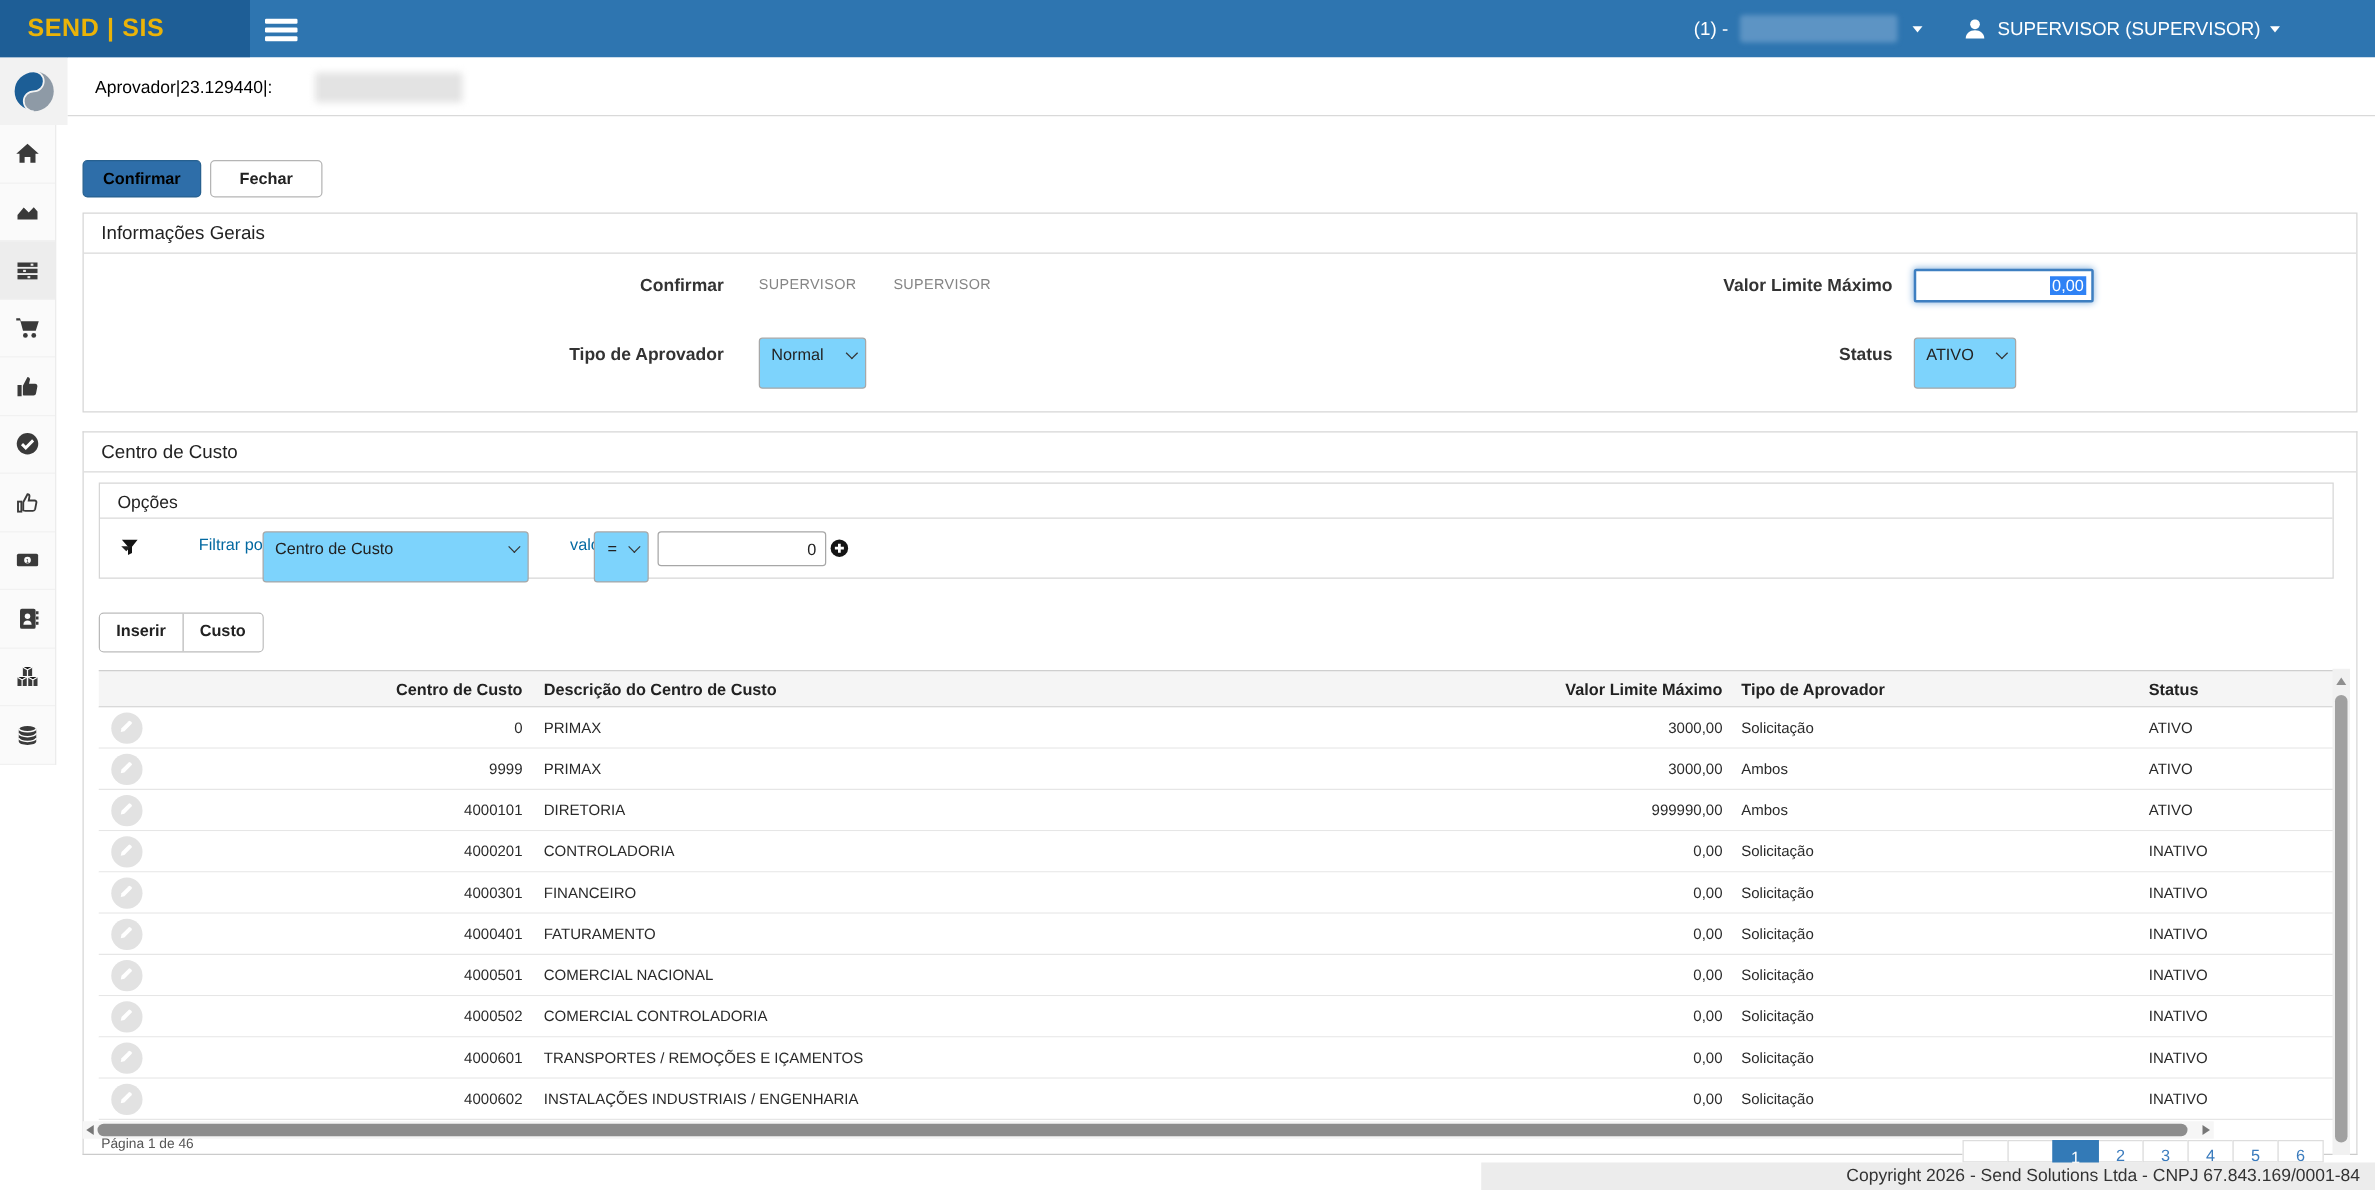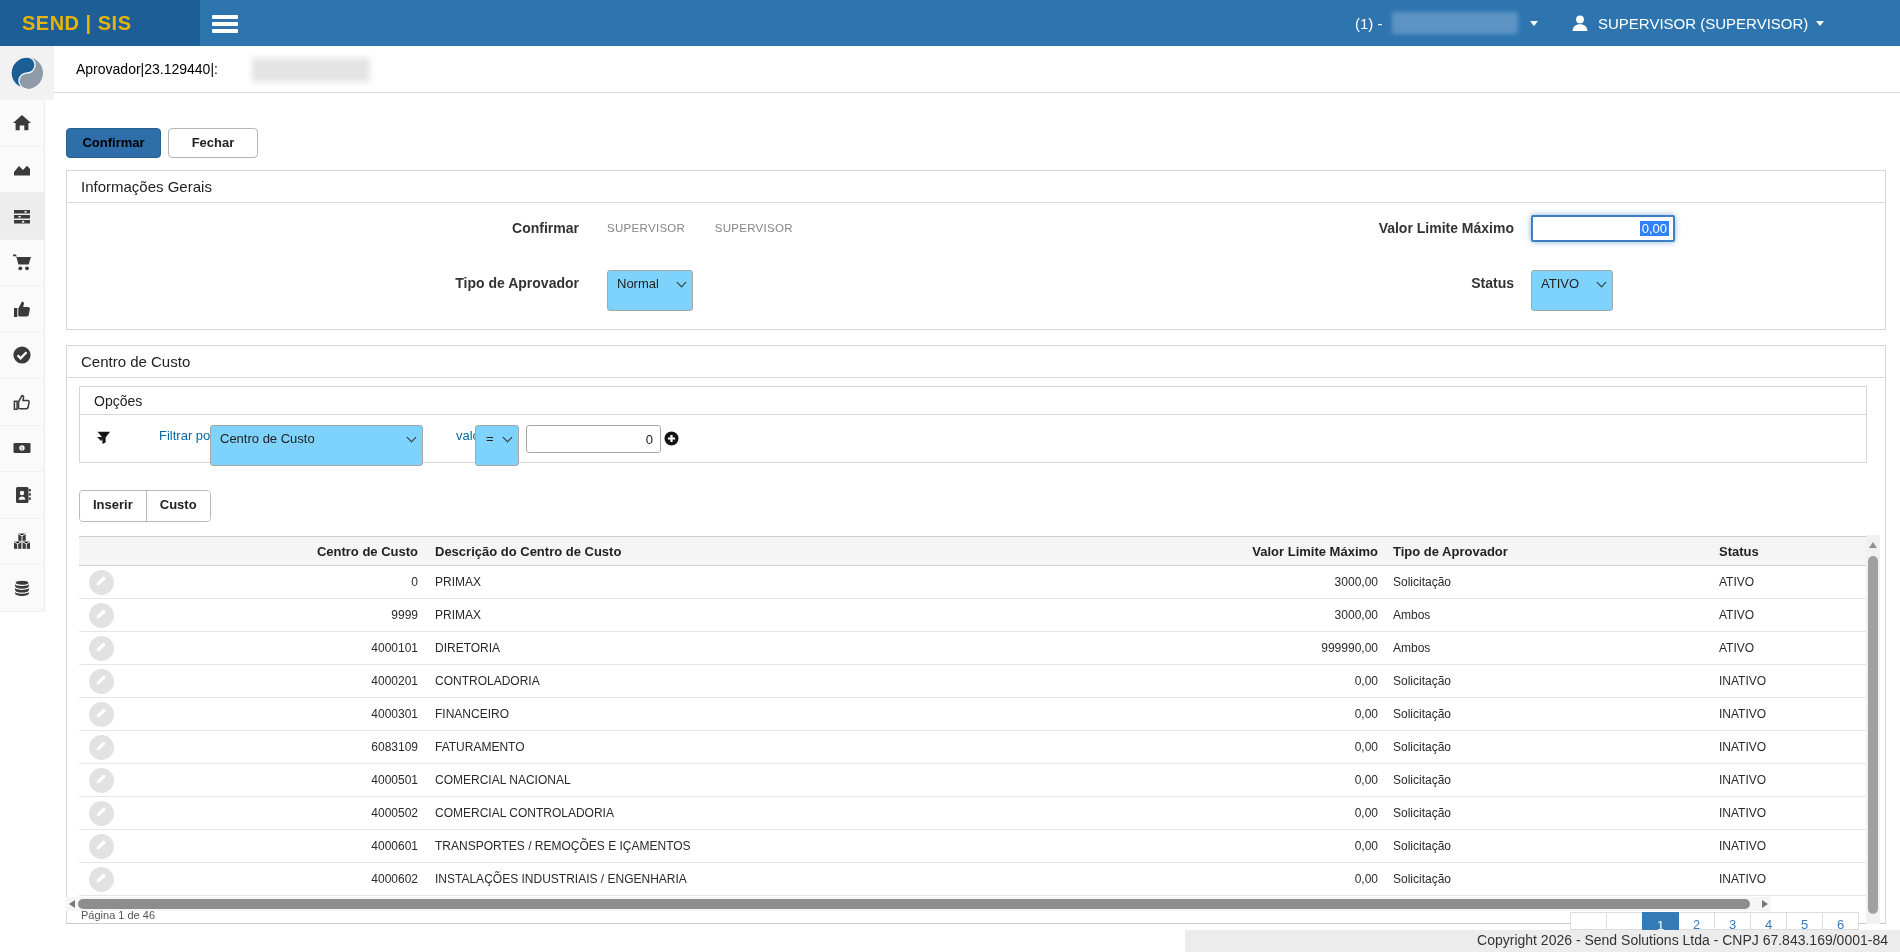--- a/index.html
+++ b/index.html
@@ -407,21 +407,21 @@
           <div class="col-status">INATIVO</div>
         </div>
         <div class="t-row">
           <div class="col-edit">
             <span class="edit-btn">
               <span><svg width="13" height="13" viewBox="0 0 13 13">
                   <path d="M2.2 8.6 L7.9 2.9 a1 1 0 0 1 1.4 0 l.9.9 a1 1 0 0 1 0 1.4 L4.5 10.9 l-2.9.7 Z" fill="#fff"></path>
                 </svg></span>
             </span>
           </div>
-          <div class="col-code">6083109</div>
+          <div class="col-code">4000401</div>
           <div class="col-desc">FATURAMENTO</div>
           <div class="col-limit">0,00</div>
           <div class="col-type">Solicitação</div>
           <div class="col-status">INATIVO</div>
         </div>
         <div class="t-row">
           <div class="col-edit">
             <span class="edit-btn">
               <span><svg width="13" height="13" viewBox="0 0 13 13">
                   <path d="M2.2 8.6 L7.9 2.9 a1 1 0 0 1 1.4 0 l.9.9 a1 1 0 0 1 0 1.4 L4.5 10.9 l-2.9.7 Z" fill="#fff"></path>

